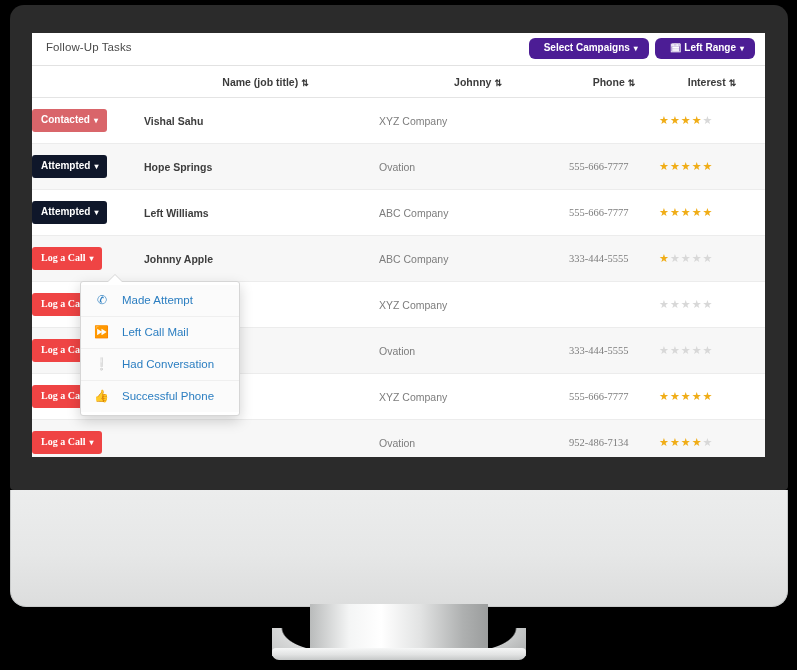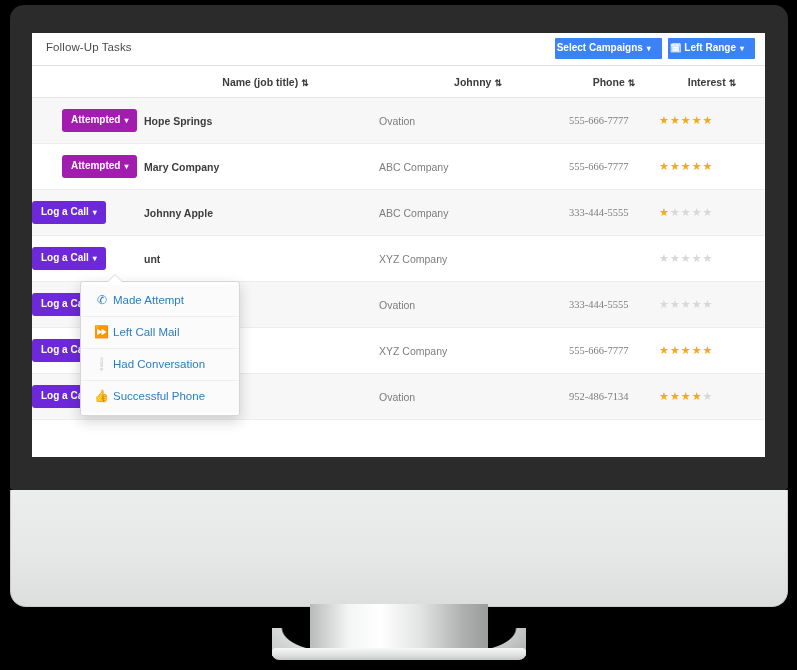--- a/index.html
+++ b/index.html
@@ -73,27 +73,27 @@
     height: 33px;
     border-bottom: 1px solid #e2e2e2;
     padding: 0 14px;
   }
   .app-title {
     position: absolute; left: 14px; top: 8px;
     font-size: 11.5px; color: #4a4a4a; letter-spacing: .1px;
   }
   .hdr-btns { position: absolute; right: 10px; top: 5px; display: flex; gap: 6px; }
   .teal-btn {
-    background: #3b82f6;
+    background: #4c1d95;
     color: #fff;
     font-size: 10px;
     font-weight: bold;
     border: none;
-    border-radius: 1px;
-    padding: 5px 11px 6px 2px;
+    border-radius: 6px;
+    padding: 5px 11px 6px 15px;
     cursor: pointer;
     white-space: nowrap;
     line-height: 1;
   }
   .teal-btn .cal { margin-right: 3px; font-size: 9px; }
   .teal-btn .car { margin-left: 4px; font-size: 8px; }
 
   
   table.ft { width: 100%; border-collapse: collapse; table-layout: fixed; }
   table.ft th {
@@ -130,22 +130,22 @@
     font-size: 10px;
     font-weight: bold;
     border-radius: 3px;
     padding: 6px 9px 7px 9px;
     line-height: 1;
     cursor: pointer;
     white-space: nowrap;
   }
   .pill .car { margin-left: 4px; font-size: 8px; }
   .pill.red   { background: #d9656a; }
-  .pill.green { background: #a21caf; margin-left: 30px; }
-  .pill.blue  { background: #6d28d9; }
+  .pill.green { background: #0f172a; }
+  .pill.blue  { background: #ef4444; font-family: Liberation Serif, serif; }
 
   .stars { white-space: nowrap; letter-spacing: 1px; font-size: 11px; }
   .star-on  { color: #f0ad17; }
   .star-off { color: #d8d8d8; }
 
   
   .dropdown {
     position: absolute;
     left: 48px; top: 248px;
     width: 160px;
@@ -182,21 +182,21 @@
     background: #fbfbfb;
     border-bottom: 1px solid #efefef;
   }
   .dd-item:last-child { border-bottom: none; }
   .dd-ic {
     width: 22px; flex: 0 0 22px;
     color: #2b7ec1;
     font-size: 12px;
     display: flex; align-items: center; justify-content: center;
   }
-  .dd-lb { flex: 1; }
+  .dd-lb { flex: 1; margin-left: 9px; }
 </style>
 </head>
 <body>
 
 <div id="monitor">
 
   <div class="bezel"></div>
 
   <div class="screen">
     <div class="app">
@@ -220,30 +220,37 @@
         <thead>
           <tr id="hdr-row">
               <th></th>
               <th style="padding-left: 8px;"><span>Name (job title)</span><span class="sortic">⇅</span></th>
               <th style="padding-left: 8px;"><span>Johnny</span><span class="sortic">⇅</span></th>
               <th><span>Phone</span><span class="sortic">⇅</span></th>
               <th><span>Interest</span><span class="sortic">⇅</span></th>
             </tr>
         </thead>
         <tbody id="tbody">
+            <tr>
+              <td class="t-act"><span class="pill red"><span>Contacted</span><span class="car">▾</span></span></td>
+              <td class="t-name">Vishal Sahu</td>
+              <td class="t-comp">XYZ Company</td>
+              <td class="t-phone"></td>
+              <td><span class="stars"><span class="star-on">★</span><span class="star-on">★</span><span class="star-on">★</span><span class="star-on">★</span><span class="star-off">★</span></span></td>
+            </tr>
             <tr class="row-alt">
               <td class="t-act"><span class="pill green"><span>Attempted</span><span class="car">▾</span></span></td>
               <td class="t-name">Hope Springs</td>
               <td class="t-comp">Ovation</td>
               <td class="t-phone">555-666-7777</td>
               <td><span class="stars"><span class="star-on">★</span><span class="star-on">★</span><span class="star-on">★</span><span class="star-on">★</span><span class="star-on">★</span></span></td>
             </tr>
             <tr>
               <td class="t-act"><span class="pill green"><span>Attempted</span><span class="car">▾</span></span></td>
-              <td class="t-name">Mary Company</td>
+              <td class="t-name">Left Williams</td>
               <td class="t-comp">ABC Company</td>
               <td class="t-phone">555-666-7777</td>
               <td><span class="stars"><span class="star-on">★</span><span class="star-on">★</span><span class="star-on">★</span><span class="star-on">★</span><span class="star-on">★</span></span></td>
             </tr>
             <tr class="row-alt">
               <td class="t-act"><span class="pill blue"><span>Log a Call</span><span class="car">▾</span></span></td>
               <td class="t-name">Johnny Apple</td>
               <td class="t-comp">ABC Company</td>
               <td class="t-phone">333-444-5555</td>
               <td><span class="stars"><span class="star-on">★</span><span class="star-off">★</span><span class="star-off">★</span><span class="star-off">★</span><span class="star-off">★</span></span></td>

